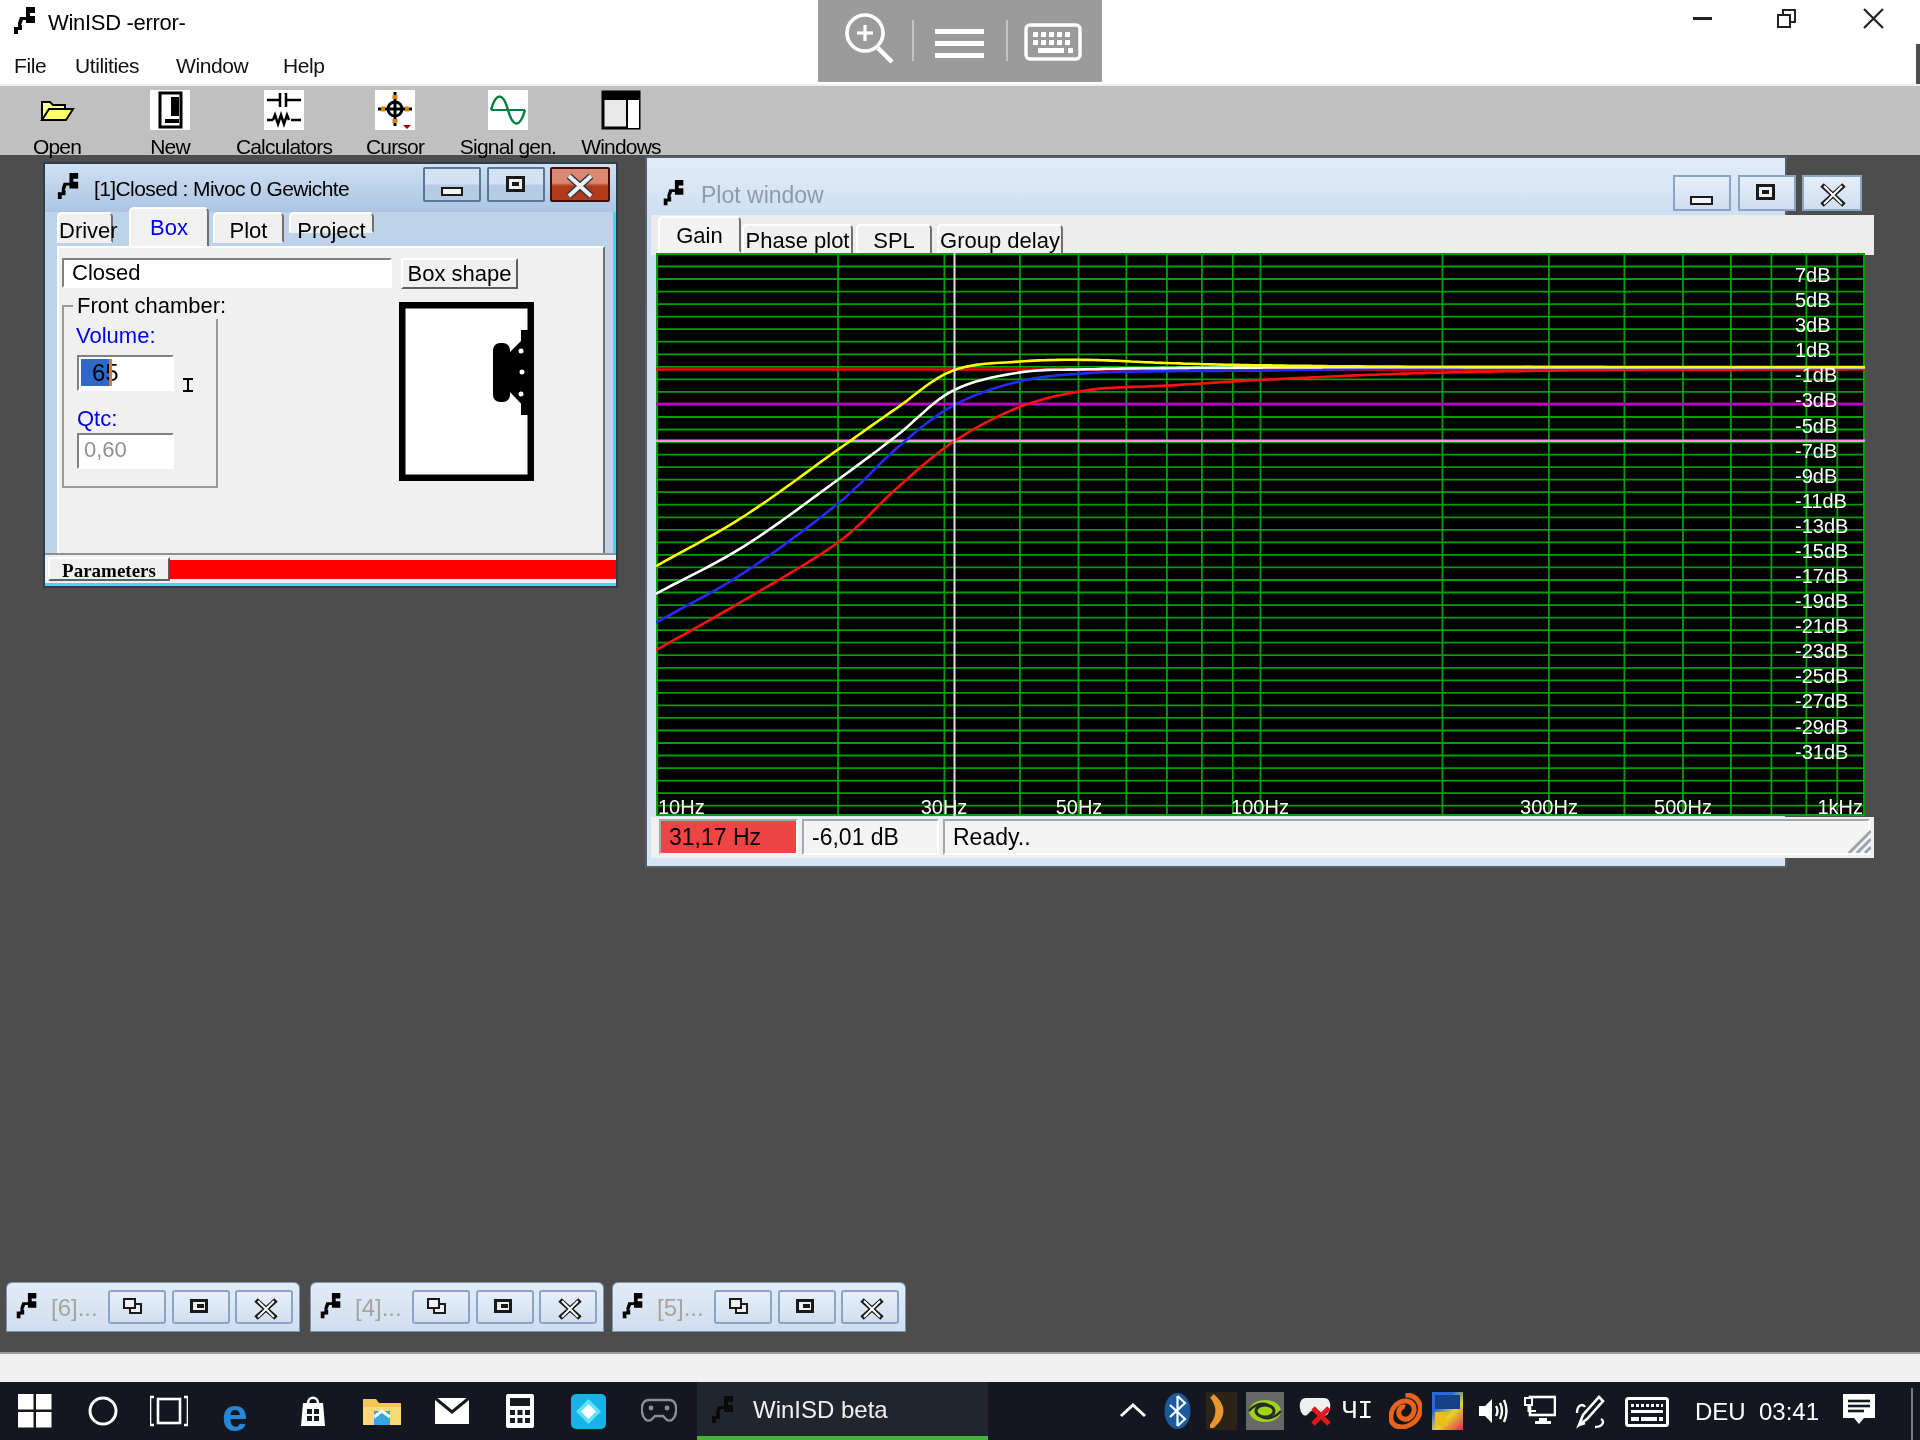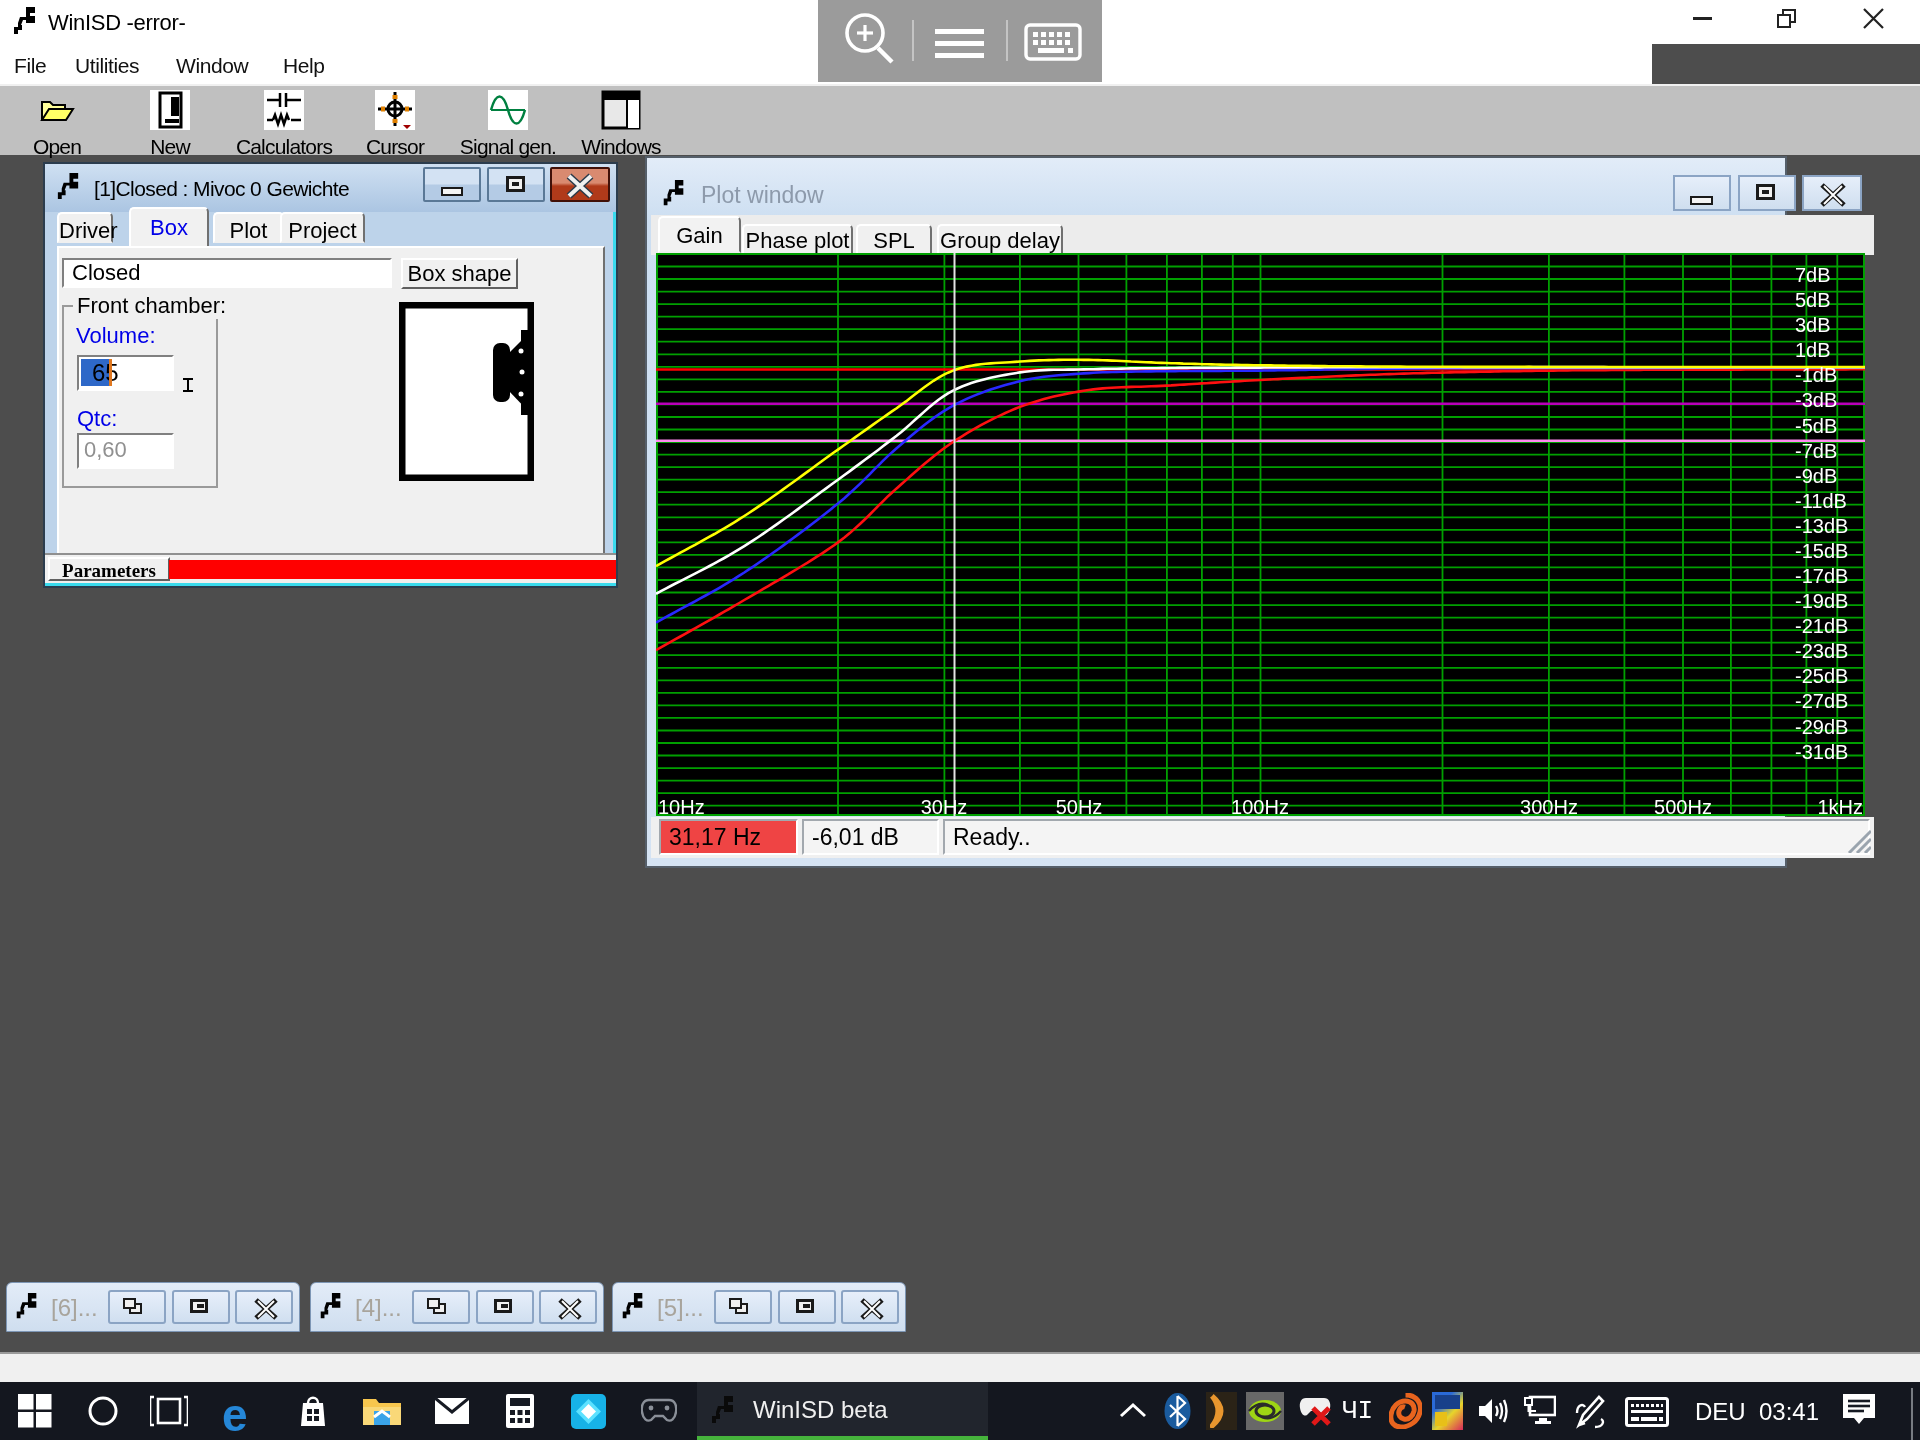--- a/index.html
+++ b/index.html
@@ -19,21 +19,21 @@
         <path fill="#000" d="M12 1 L21 1 L21 7 L16 7 L16 10 L21 10 L21 17 L12 17 L12 14 L9 14 L7 19 L8 19 L8 24 L4 24 L4 28 L0 28 L0 21 L4 21 L4 17 L6 11 L12 11 Z"></path>
       </svg></div>
   <div class="abs" style="left:48px;top:10px;font-size:22px;letter-spacing:-0.3px;color:#000;">WinISD -error-</div>
   <div class="abs" style="left:1693px;top:17px;width:19px;height:3px;background:#222;"></div>
   <div class="abs" style="left:1782px;top:9px;width:14px;height:14px;border:2.5px solid #222;background:#fff;"></div>
   <div class="abs" style="left:1777px;top:14px;width:14px;height:14px;border:2.5px solid #222;background:#fff;"></div>
   <svg class="abs" style="left:1863px;top:8px;" width="21" height="21">
       <path d="M1 1 L20 20 M20 1 L1 20" stroke="#222" stroke-width="2.2"></path>
     </svg>
 </div>
-<div class="abs" style="left:0;top:44px;width:1652px;height:40px;background:#fff;">
+<div class="abs" style="left:0;top:44px;width:1916px;height:40px;background:#fff;">
   <div class="menuitem" style="left:14px;">File</div>
   <div class="menuitem" style="left:75px;">Utilities</div>
   <div class="menuitem" style="left:176px;">Window</div>
   <div class="menuitem" style="left:283px;">Help</div>
 </div>
 <div class="abs" style="left:818px;top:0;width:284px;height:82px;background:#9b9b9b;">
   <svg class="abs" style="left:22px;top:10px;" width="60" height="60" viewBox="0 0 60 60">
     <circle cx="25" cy="23" r="18" fill="none" stroke="#fff" stroke-width="3.6"></circle>
     <line x1="38" y1="38" x2="52" y2="52" stroke="#fff" stroke-width="4.5"></line>
     <line x1="17" y1="23" x2="33" y2="23" stroke="#fff" stroke-width="3.2"></line>
@@ -151,21 +151,21 @@
      <svg class="abs" style="left:13px;top:4px;" width="30" height="26">
         <path d="M4 3 L26 23 M26 3 L4 23" stroke="#2a3a4a" stroke-width="7"></path>
         <path d="M4 3 L26 23 M26 3 L4 23" stroke="#f0f0f0" stroke-width="4"></path>
       </svg>
   </div>
 
   <div class="abs" style="left:12px;top:82px;width:548px;height:310px;background:#f0f0f0;border-top:2px solid #fff;border-left:2px solid #fff;border-right:2px solid #707070;"></div>
   <div class="tab" style="left:12px;top:48px;width:56px;height:31px;"><span style="position:relative;top:4px;">Driver</span></div>
   <div class="tab" style="left:84px;top:43px;width:80px;height:39px;background:#f1f1f1;border-bottom:none;color:#0000e8;z-index:3;"><span style="position:relative;top:6px;">Box</span></div>
   <div class="tab" style="left:168px;top:48px;width:71px;height:31px;"><span style="position:relative;top:4px;">Plot</span></div>
-  <div class="tab" style="left:235px;top:48px;width:85px;height:31px;"><span style="position:relative;top:4px;">Project</span></div>
+  <div class="tab" style="left:244px;top:48px;width:85px;height:21px;"><span style="position:relative;top:4px;">Project</span></div>
 
   <div class="sunken" style="left:17px;top:94px;width:330px;height:30px;">
       <span style="position:absolute;left:8px;top:0px;font-size:22px;">Closed</span>
     </div>
   <div class="raised" style="left:356px;top:94px;width:117px;height:31px;text-align:center;"><span style="position:relative;top:1px;font-size:22px;">Box shape</span></div>
   <div class="abs" style="left:17px;top:141px;width:156px;height:183px;border:2px solid #9a9a9a;"></div>
   <div class="abs" style="left:28px;top:129px;background:#f0f0f0;padding:0 4px;font-size:22px;color:#000;">Front chamber:</div>
   <div class="abs" style="left:31px;top:159px;font-size:22px;color:#0000e8;">Volume:</div>
   <div class="sunken" style="left:32px;top:191px;width:97px;height:36px;">
     <div class="abs" style="left:2px;top:2px;width:28px;height:27px;background:#2e68c8;"></div>

